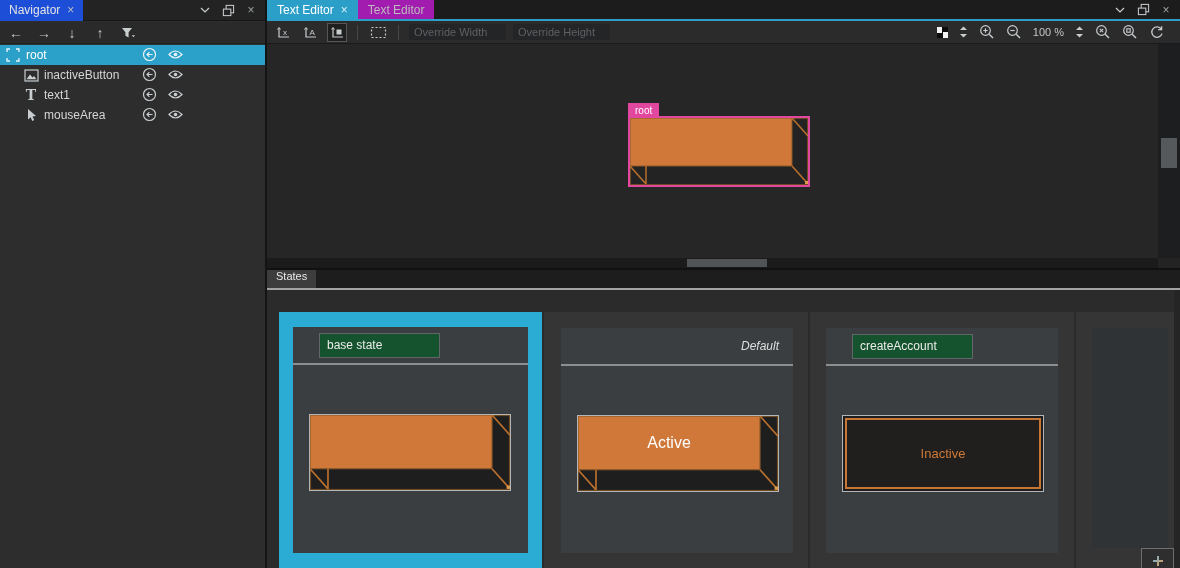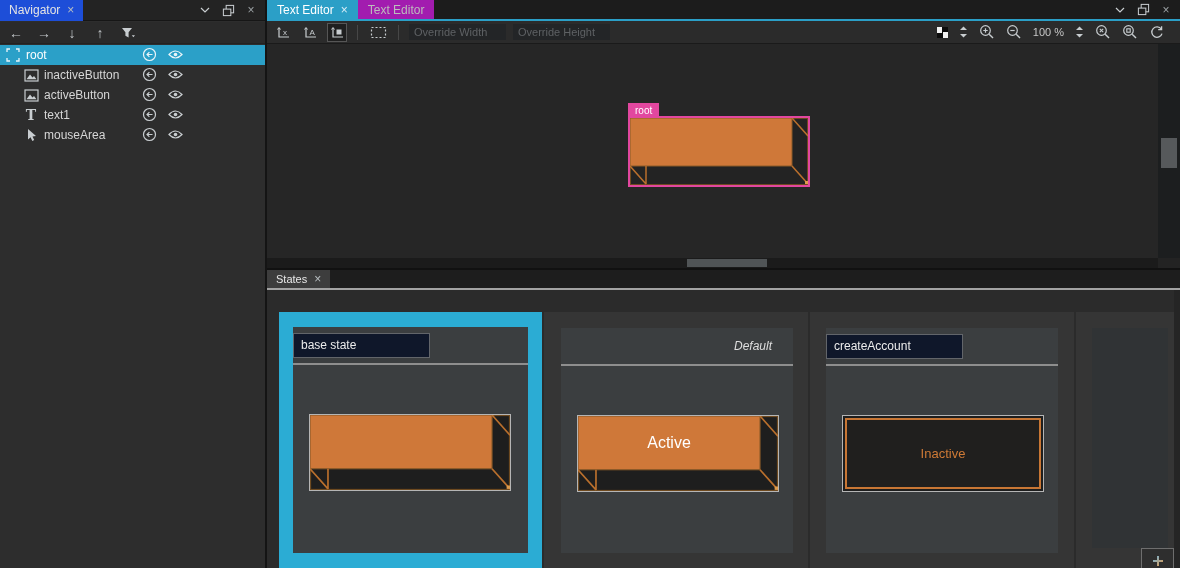--- a/index.html
+++ b/index.html
@@ -49,31 +49,31 @@
   .root-tag { position:absolute; bottom:100%; left:-2px; background:#e2479f; color:#fff; font-size:10px; padding:2px 7px 2px; line-height:11px; }
   .vscroll { position:absolute; left:891px; top:44px; width:22px; height:214px; background:#1c1e1f; }
   .vscroll .thumb { position:absolute; left:3px; top:94px; width:16px; height:30px; background:#56595b; }
   .hscroll { position:absolute; left:0; top:258px; width:891px; height:10px; background:#1b1b1b; }
   .hscroll .thumb { position:absolute; left:420px; top:1px; width:80px; height:8px; background:#505456; }
   .scroll-corner { position:absolute; left:891px; top:258px; width:22px; height:10px; background:#232323; }
   .dock-splitter { position:absolute; left:0; top:268px; width:100%; height:2px; background:#111; }
 
   
   .states-tabbar { position:absolute; left:0; top:270px; width:100%; height:18px; background:#1d1d1d; display:flex; }
-  .states-tab { height:18px; display:flex; align-items:center; gap:7px; padding:0 9px; background:#3d3d3d; font-size:11px; color:#e8e8e8; }
+  .states-tab { height:18px; display:flex; align-items:center; gap:7px; padding:0 9px; background:#3d3d3d; font-size:11px; color:#e8e8e8;flex-direction:column; }
   .states-lightline { position:absolute; left:0; top:288px; width:100%; height:2px; background:#a3a3a3; }
   .states-area { position:absolute; left:0; top:290px; width:100%; height:278px; background:#2b2b2b; overflow:hidden; }
   .states-scrollstrip { position:absolute; right:0; top:0; width:6px; height:100%; background:#252525; }
 
   .state-col { position:absolute; top:22px; height:256px; background:#353535; }
   .state-col.selected { background:#2bacd4; }
   .state-card { position:absolute; background:#3b3e40; }
   .card-header { position:relative; height:38px; border-bottom:2px solid #8e8e8e; display:flex; align-items:center; }
-  .state-name-input { width:137px; height:25px; background:#0f172a; border:1px solid #62656a; color:#ececec; font-size:12px; font-family:"Liberation Sans",sans-serif; padding:0 7px; outline:none; }
-  .default-badge { margin-left:auto; margin-right:21px; font-style:italic; font-size:12px; color:#dedede; }
+  .state-name-input { margin-left:26px; width:121px; height:25px; background:#14532d; border:1px solid #62656a; color:#ececec; font-size:12px; font-family:"Liberation Sans",sans-serif; padding:0 7px; outline:none; }
+  .default-badge { margin-left:auto; margin-right:14px; font-style:italic; font-size:12px; color:#dedede; }
   .preview { position:absolute; left:16px; top:87px; width:202px; height:77px; border:1px solid #b5b5b5; background:#1e1e1e; }
   .preview .overlay-label { position:absolute; left:0; top:0; width:91%; height:72%; display:flex; align-items:center; justify-content:center; color:#fff; font-size:16px; }
   .inactive-box { position:absolute; left:2px; top:2px; right:2px; bottom:2px; background:#201f1e; border:2px solid #c87634; display:flex; align-items:center; justify-content:center; color:#cf7a36; font-size:13px;text-align:center; }
   .empty-card { position:absolute; left:16px; top:16px; width:76px; height:220px; background:#303335; }
   .add-state-btn { position:absolute; left:874px; top:258px; width:33px; height:26px; background:#2e2e2e; border:1px solid #6e6e6e; display:flex; align-items:center; justify-content:center; }
 
   svg { display:block; }
   .icon-stroke { stroke:#c8cdd0; fill:none; }
 </style>
 </head>
@@ -164,44 +164,20 @@
           </span>
           <span>
             <svg width="15" height="11" viewBox="0 0 15 11">
                 <path d="M1 5.5 Q7.5 -1.5 14 5.5 Q7.5 12.5 1 5.5 Z" fill="none" stroke="#c8cdd0" stroke-width="1.2"></path>
                 <circle cx="7.5" cy="5.5" r="1.8" fill="#c8cdd0"></circle>
               </svg>
           </span>
         </span>
       </div>
 
-      <div class="tree-row">
-        <span class="ind"></span>
-        <span class="tree-icon">
-          <svg width="15" height="13" viewBox="0 0 15 13">
-              <rect x="1" y="1" width="13" height="11" fill="none" stroke="#c8cdd0" stroke-width="1.2"></rect>
-              <path d="M2.5 10.2 L6 5.5 L8.5 8.6 L10 7 L12.5 10.2 Z" fill="#c8cdd0"></path>
-            </svg>
-        </span>
-        <span class="tree-label">activeButton</span>
-        <span class="row-act">
-          <span>
-            <svg width="15" height="15" viewBox="0 0 15 15">
-                <circle cx="7.5" cy="7.5" r="6" fill="none" stroke="#c8cdd0" stroke-width="1.2"></circle>
-                <path d="M10.5 7.5 H5.2 M7.4 5.1 L5 7.5 L7.4 9.9" fill="none" stroke="#c8cdd0" stroke-width="1.2"></path>
-              </svg>
-          </span>
-          <span>
-            <svg width="15" height="11" viewBox="0 0 15 11">
-                <path d="M1 5.5 Q7.5 -1.5 14 5.5 Q7.5 12.5 1 5.5 Z" fill="none" stroke="#c8cdd0" stroke-width="1.2"></path>
-                <circle cx="7.5" cy="5.5" r="1.8" fill="#c8cdd0"></circle>
-              </svg>
-          </span>
-        </span>
-      </div>
 
       <div class="tree-row">
         <span class="ind"></span>
         <span class="tree-icon" style="font-family:'DejaVu Serif',serif; font-weight:bold; font-size:14px; color:#c8cdd0; line-height:1;">T</span>
         <span class="tree-label">text1</span>
         <span class="row-act">
           <span>
             <svg width="15" height="15" viewBox="0 0 15 15">
                 <circle cx="7.5" cy="7.5" r="6" fill="none" stroke="#c8cdd0" stroke-width="1.2"></circle>
                 <path d="M10.5 7.5 H5.2 M7.4 5.1 L5 7.5 L7.4 9.9" fill="none" stroke="#c8cdd0" stroke-width="1.2"></path>

